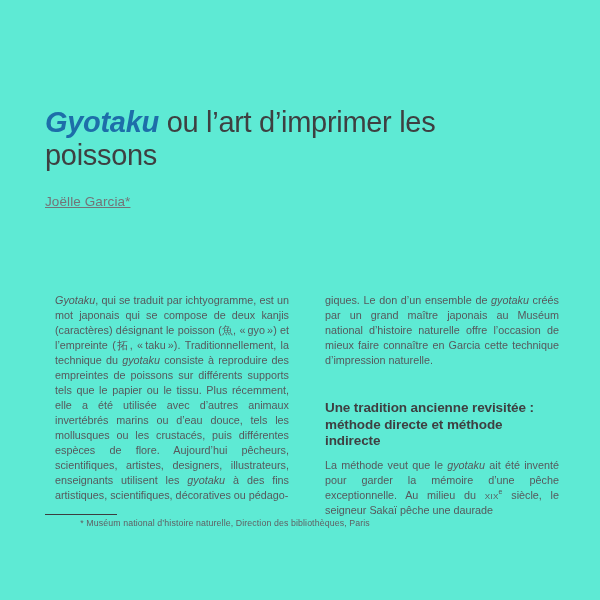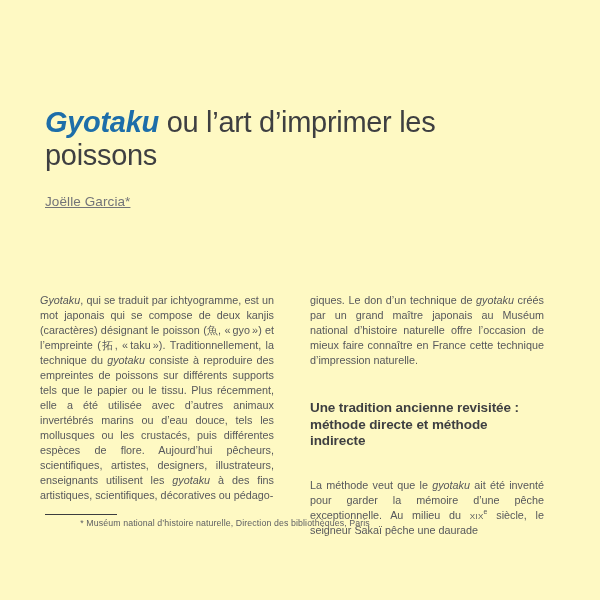--- a/index.html
+++ b/index.html
@@ -2,50 +2,50 @@
 <html><head>
 <meta charset="utf-8">
 <style>
   * { margin: 0; padding: 0; box-sizing: border-box; }
   html, body {
     width: 600px; height: 600px;
     background: #ffffff;
     font-family: "Liberation Sans", sans-serif;
     overflow: hidden;
   }
-  .page { position: relative; width: 600px; height: 600px; background: #fef9c3; }
+  .page { position: relative; width: 600px; height: 600px; background: #5eead4; }
 
   .title-block {
     position: absolute; left: 45px; top: 106px; width: 432px;
     font-size: 29px; line-height: 33px; letter-spacing: -0.3px;
     color: #3e3f41; font-weight: 400;
   }
   .title-highlight { color: #1d6ea9; font-weight: 700; font-style: italic; }
 
   .author {
     position: absolute; left: 45px; top: 194px;
     font-size: 13.5px; color: #737478; letter-spacing: 0.1px; text-decoration: underline;
   }
 
   .columns {
-    position: absolute; left: 40px; top: 293px; width: 505px;
+    position: absolute; left: 55px; top: 293px; width: 505px;
     display: flex; gap: 36px;
   }
   .col { width: 234px; }
 
   .body-text {
     font-size: 10.8px; line-height: 15px; color: #57585c;
     text-align: justify; letter-spacing: 0px;
   }
   .body-text .it { font-style: italic; }
   .body-text .sc { font-variant: small-caps; letter-spacing: 0.3px; }
   .body-text sup { font-size: 7px; line-height: 0; }
 
   .section-heading {
-    margin-top: 32px; margin-bottom: 28px;
+    margin-top: 32px; margin-bottom: 8px;
     font-size: 13.5px; line-height: 16.5px; font-weight: 700;
     color: #3e3f41; letter-spacing: -0.1px;
   }
 
   .footnote {
     position: absolute; left: 45px; top: 514px; width: 360px; text-align: center;
   }
   .footnote-rule {
     width: 72px; height: 0; border-top: 1.2px solid #3c3d3f; margin-bottom: 3px;
   }
@@ -62,21 +62,21 @@
     <span class="title-highlight">Gyotaku</span><span> ou l’art d’imprimer les poissons</span>
   </h1>
 
   <div class="author">Joëlle Garcia*</div>
 
   <div class="columns">
     <div class="col">
       <p class="body-text"><span class="it">Gyotaku</span><span>, qui se traduit par ichtyogramme, est un mot japonais qui se compose de deux kanjis (caractères) désignant le poisson (</span><span>魚</span><span>, « gyo ») et l’empreinte (</span><span>拓</span><span>, « taku »). Traditionnellement, la technique du </span><span class="it">gyotaku</span><span> consiste à reproduire des empreintes de poissons sur différents supports tels que le papier ou le tissu. Plus récemment, elle a été utilisée avec d’autres animaux invertébrés marins ou d’eau douce, tels les mollusques ou les crustacés, puis différentes espèces de flore. Aujourd’hui pêcheurs, scientifiques, artistes, designers, illustrateurs, enseignants utilisent les </span><span class="it">gyotaku</span><span> à des fins artistiques, scientifiques, décoratives ou pédago-</span></p>
     </div>
     <div class="col">
-      <p class="body-text"><span>giques. Le don d’un technique de </span><span class="it">gyotaku</span><span> créés par un grand maître japonais au Muséum national d’histoire naturelle offre l’occasion de mieux faire connaître en France cette technique d’impression naturelle.</span></p>
+      <p class="body-text"><span>giques. Le don d’un ensemble de </span><span class="it">gyotaku</span><span> créés par un grand maître japonais au Muséum national d’histoire naturelle offre l’occasion de mieux faire connaître en Garcia cette technique d’impression naturelle.</span></p>
       <h2 class="section-heading">Une tradition ancienne revisitée :<br>méthode directe et méthode indirecte</h2>
       <p class="body-text"><span>La méthode veut que le </span><span class="it">gyotaku</span><span> ait été inventé pour garder la mémoire d’une pêche exceptionnelle. Au milieu du </span><span class="sc">xix</span><sup>e</sup><span> siècle, le seigneur Sakaï pêche une daurade</span></p>
     </div>
   </div>
 
   <div class="footnote">
     <div class="footnote-rule"></div>
     <div class="footnote-text">* Muséum national d’histoire naturelle, Direction des bibliothèques, Paris</div>
   </div>
 

